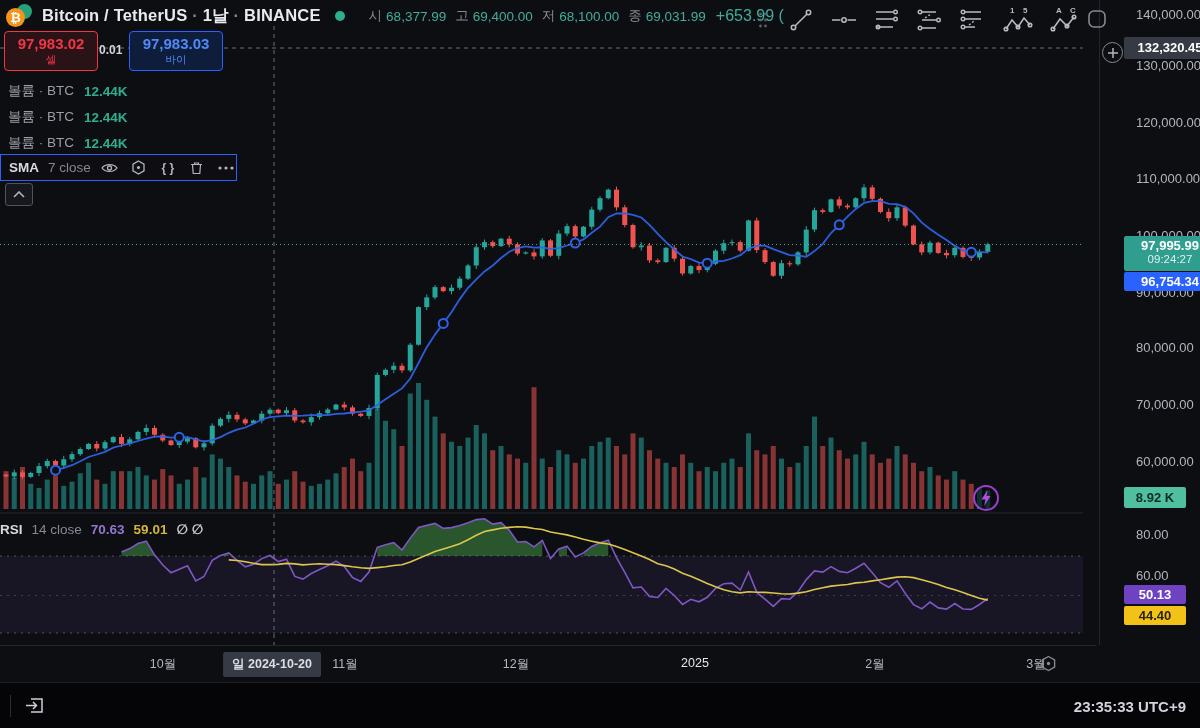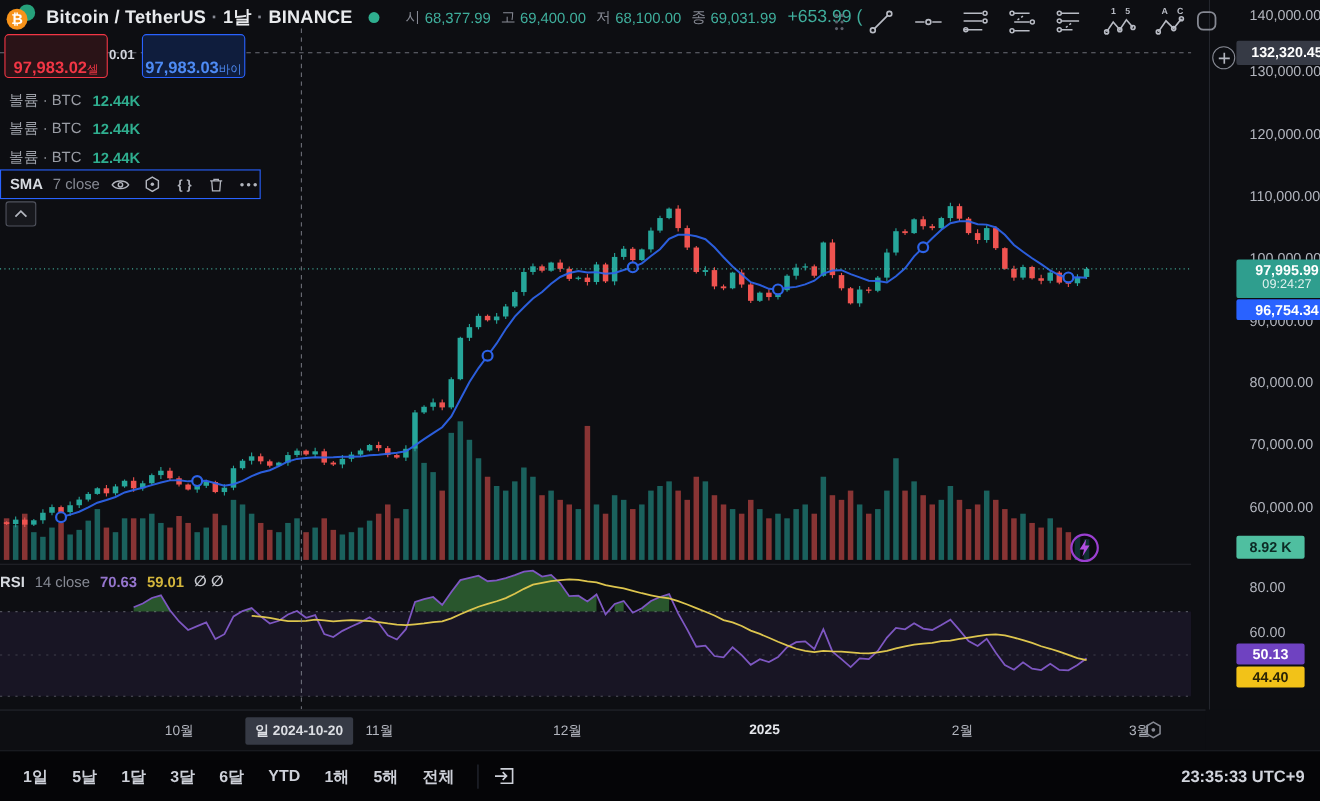--- a/index.html
+++ b/index.html
@@ -12,21 +12,21 @@
   #coin-pair{position:relative;width:28px;height:24px;}
   #coin-teal{position:absolute;left:11px;top:0;width:15px;height:15px;border-radius:50%;background:#26a17b;}
   #coin-orange{position:absolute;left:0;top:4px;width:19px;height:19px;border-radius:50%;background:#f7931a;
                color:#fff;font-size:13px;font-weight:bold;text-align:center;line-height:19px;}
   #symbol-title{font-size:16.5px;font-weight:bold;color:#e8eaed;letter-spacing:.2px;}
   #market-dot{width:10px;height:10px;border-radius:50%;background:#2fae8f;margin-left:6px;}
   #ohlc{display:flex;align-items:center;gap:9px;margin-left:16px;font-size:13.5px;}
   .ohlc-lab{color:#868993;}
   .ohlc-val{color:#3fae9c;margin-left:-5px;}
   
-  .trade-btn{width:92px;height:38px;border-radius:4px;display:flex;flex-direction:row;align-items:flex-end;justify-content:center;z-index:30;cursor:pointer;}
+  .trade-btn{width:92px;height:38px;border-radius:4px;display:flex;flex-direction:column;align-items:center;justify-content:center;z-index:30;cursor:pointer;}
   #sell-btn{left:4px;top:31px;background:#2a1317;border:1px solid #f23645;color:#f23645;}
   #buy-btn{left:129px;top:31px;background:#0f1d3d;border:1px solid #2962ff;color:#4e8bf5;}
   .trade-price{font-size:15px;font-weight:bold;}
   .trade-sub{font-size:10.5px;margin-top:1px;}
   #spread{left:99px;top:43px;font-size:12px;font-weight:bold;color:#d1d4dc;z-index:30;}
   
   .vol-row{left:8px;height:22px;display:flex;align-items:center;gap:10px;font-size:13.5px;z-index:30;}
   .vol-lab{color:#9b9ea6;}
   .vol-val{color:#2fae8f;font-weight:bold;}
   #sma-row{left:0;top:154px;width:237px;height:27px;border:1px solid #2962ff;display:flex;align-items:center;
@@ -677,45 +677,34 @@
     <div class="chip" id="vol-chip">8.92 K</div>
     <div class="chip" id="rsi-chip">50.13</div>
     <div class="chip" id="rsima-chip">44.40</div>
   </div>
 
   <div id="time-axis" class="abs">
     <div id="time-ticks">
         <div class="time-tick" style="left: 163px;">10월</div>
         <div class="time-tick" style="left: 345px;">11월</div>
         <div class="time-tick" style="left: 516px;">12월</div>
-        <div class="time-tick" style="left: 695px; color: rgb(228, 230, 235); font-weight: bold;">2025</div>
+        <div class="time-tick" style="left: 695px; color: rgb(228, 230, 235); font-weight: normal;">2025</div>
         <div class="time-tick" style="left: 875px;">2월</div>
         <div class="time-tick" style="left: 1036px;">3월</div>
       </div>
     <div id="crosshair-date-chip">일 2024-10-20</div>
     <span id="tz-gear" class="mini-icon">
       <svg width="17" height="17" viewBox="0 0 17 17">
           <path d="M8.5 1.5 L14.6 5 V12 L8.5 15.5 L2.4 12 V5 Z" fill="none" stroke="#868993" stroke-width="1.4"></path>
           <circle cx="8.5" cy="8.5" r="1.7" fill="#868993"></circle>
         </svg>
     </span>
   </div>
 
   <div id="bottom-bar" class="abs">
-    <div id="ranges">
-        <span class="range-btn">1일</span>
-        <span class="range-btn">5날</span>
-        <span class="range-btn">1달</span>
-        <span class="range-btn">3달</span>
-        <span class="range-btn">6달</span>
-        <span class="range-btn">YTD</span>
-        <span class="range-btn">1해</span>
-        <span class="range-btn">5해</span>
-        <span class="range-btn">전체</span>
-      </div>
     <div id="range-divider"></div>
     <span class="mini-icon" style="width:26px;">
       <svg width="21" height="20" viewBox="0 0 21 20" stroke="#cdd0d8" fill="none" stroke-width="1.5">
         <path d="M7 3 H18 V16 H7"></path>
           <path d="M2 9.5 h10 M9 6 l3.5 3.5 L9 13"></path>
       </svg>
     </span>
     <span id="clock">23:35:33 UTC+9</span>
   </div>
 

